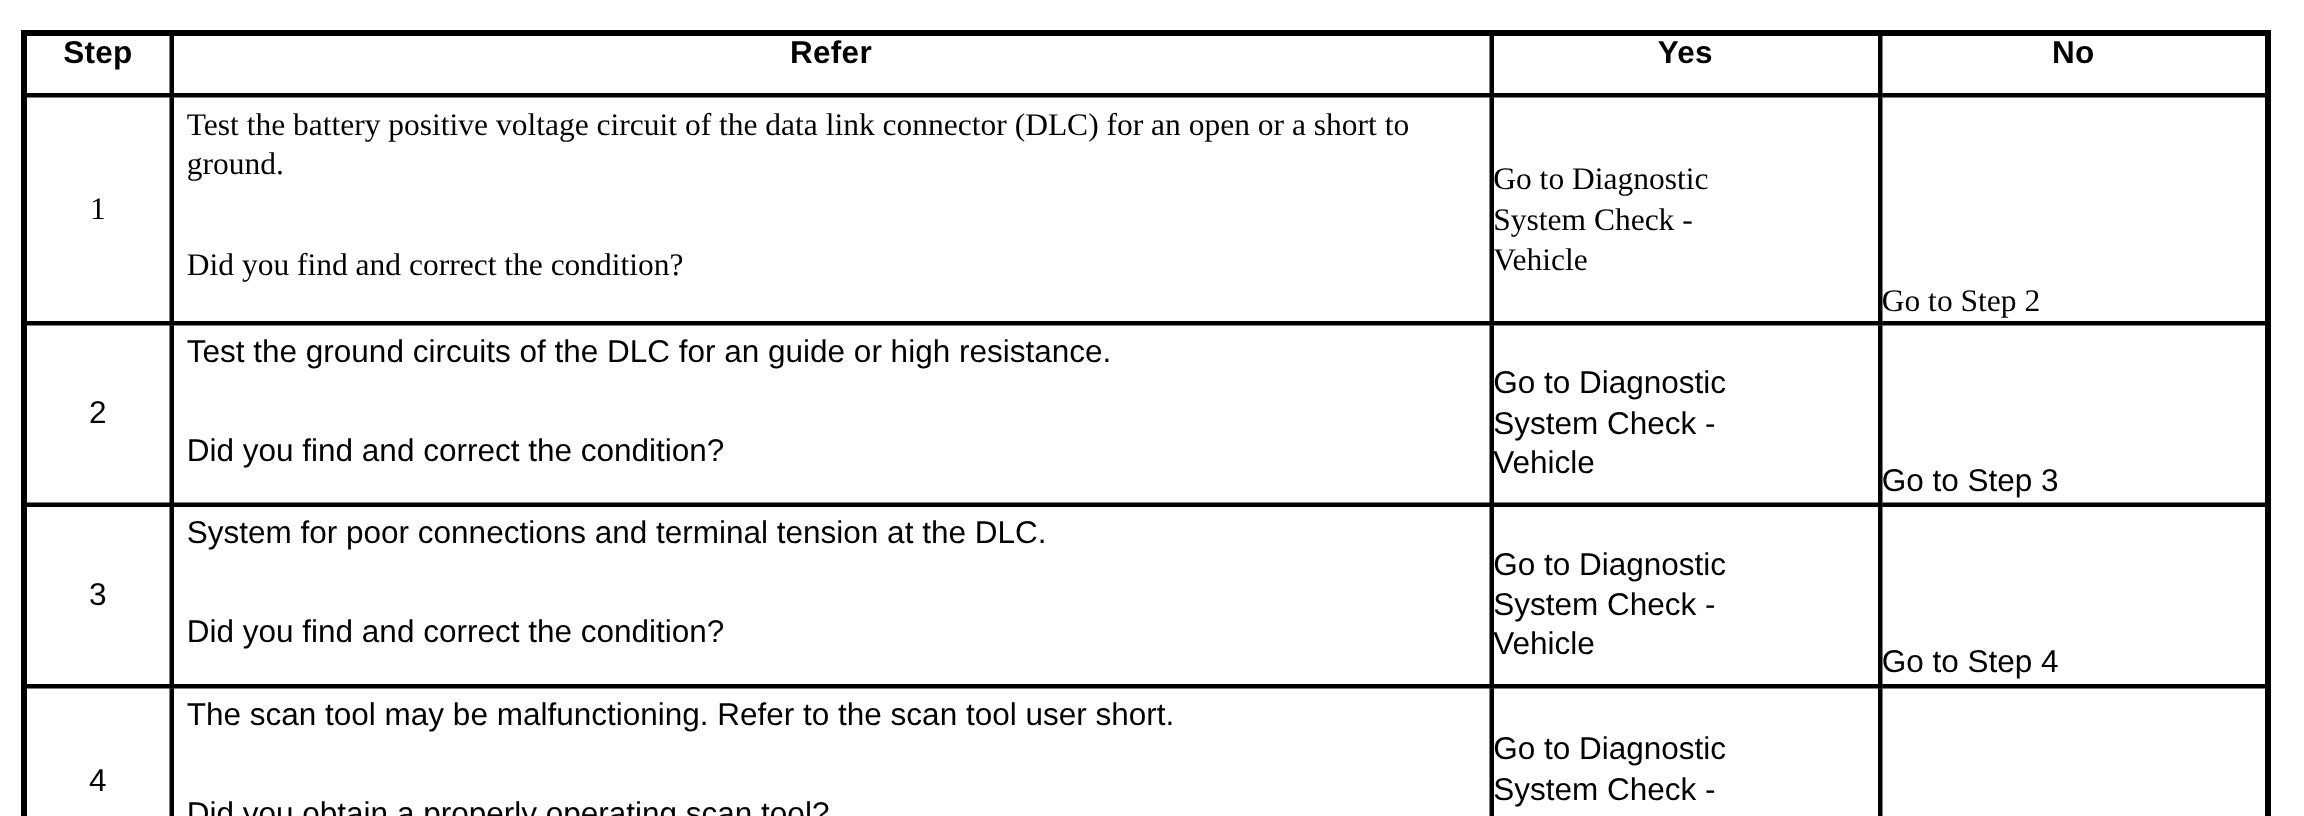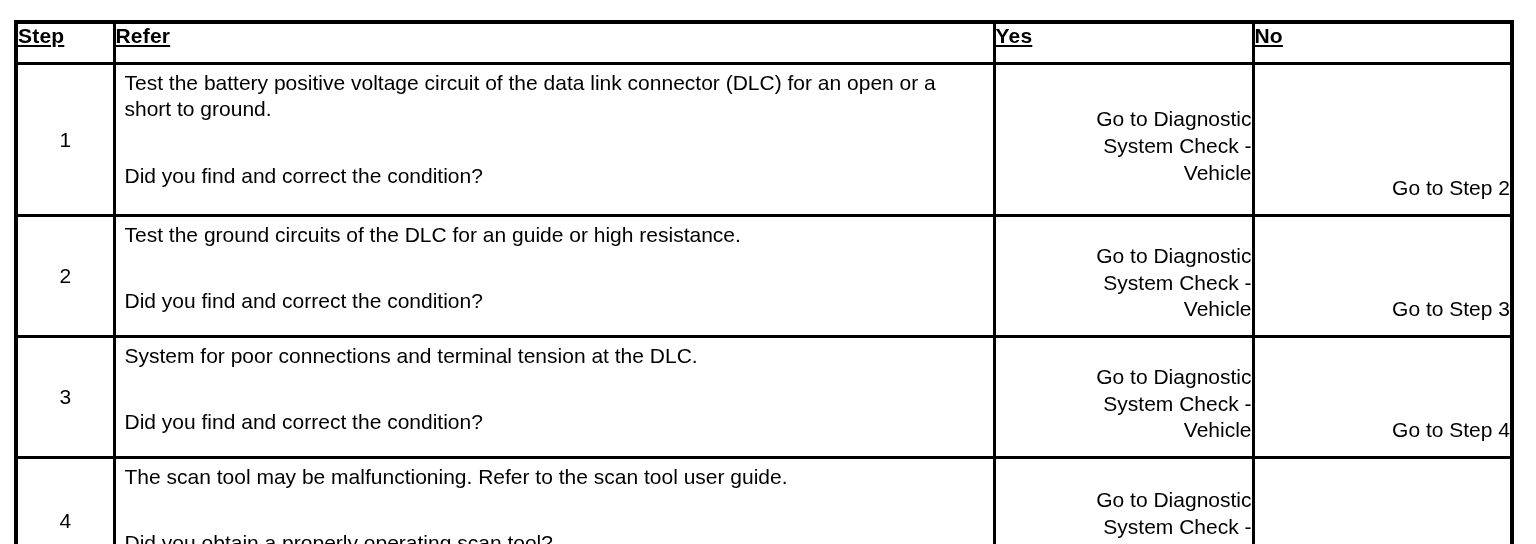--- a/index.html
+++ b/index.html
@@ -42,27 +42,26 @@
   .diag-table td {
     border: 3px solid #000000;
     padding: 0;
     vertical-align: top;
     background: #ffffff;
   }
 
   
   thead th {
     height: 38px;
-    text-align: left;
+    text-align: center;
     vertical-align: middle;
     font-size: 21px;
     font-weight: bold;
     letter-spacing: 0.2px;
     line-height: 1.1;
-    text-decoration: underline;
   }
 
   
   td.step-cell {
     text-align: center;
     vertical-align: middle;
     font-size: 21px;
     font-weight: normal;
   }
 
@@ -83,41 +82,40 @@
     height: 40px;
   }
   .action-question {
     display: block;
     margin: 0;
   }
 
   
   td.yes-cell,
   td.no-cell {
-    text-align: right;
+    text-align: left;
     font-size: 21px;
     line-height: 1.28;
     vertical-align: middle;
   }
   td.yes-cell .stack {
     display: block;
     padding-top: 14px;
   }
   td.yes-cell .stack span { display: block; }
 
   td.no-cell {
     vertical-align: bottom;
   }
   td.no-cell .no-inner {
     display: block;
-    padding-bottom: 12px;
-  }
-
-  
-  tr.r1 td { height: 138px; }
+  }
+
+  
+  tr.r1 td { height: 138px; font-family: Liberation Serif, serif; }
   tr.r2 td { height: 107px; }
   tr.r3 td { height: 107px; }
   tr.r4 td { height: 112px; }
 </style>
 </head>
 <body>
 
 <div id="page">
 
   <table class="diag-table">
@@ -192,21 +190,21 @@
           </span>
         </td>
         <td class="no-cell">
           <span class="no-inner">Go to Step 4</span>
         </td>
       </tr>
 
       <tr class="r4">
         <td class="step-cell">4</td>
         <td class="action-cell">
-          <span class="action-primary">The scan tool may be malfunctioning. Refer to the scan tool user guide.</span>
+          <span class="action-primary">The scan tool may be malfunctioning. Refer to the scan tool user short.</span>
           <span class="action-gap"></span>
           <span class="action-question">Did you obtain a properly operating scan tool?</span>
         </td>
         <td class="yes-cell">
           <span class="stack">
             <span>Go to Diagnostic</span>
             <span>System Check -</span>
             <span>Vehicle</span>
           </span>
         </td>

